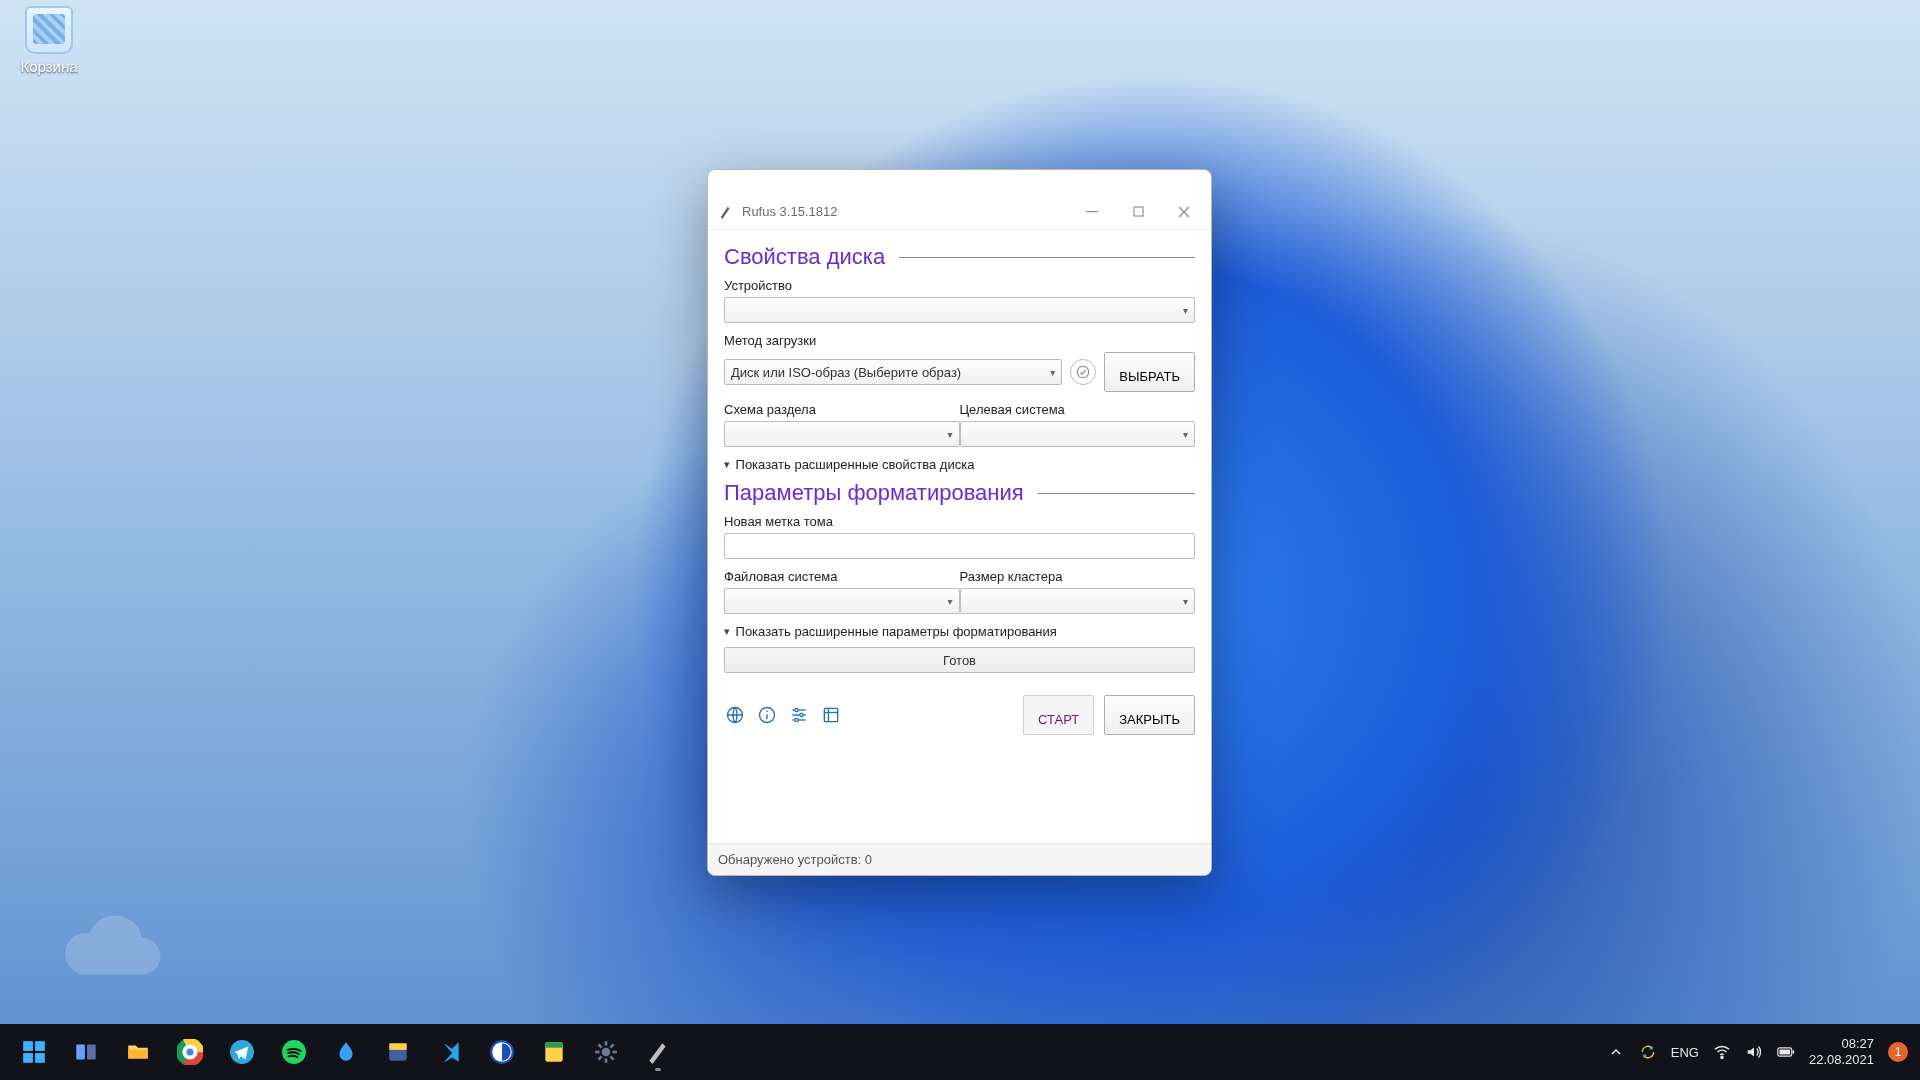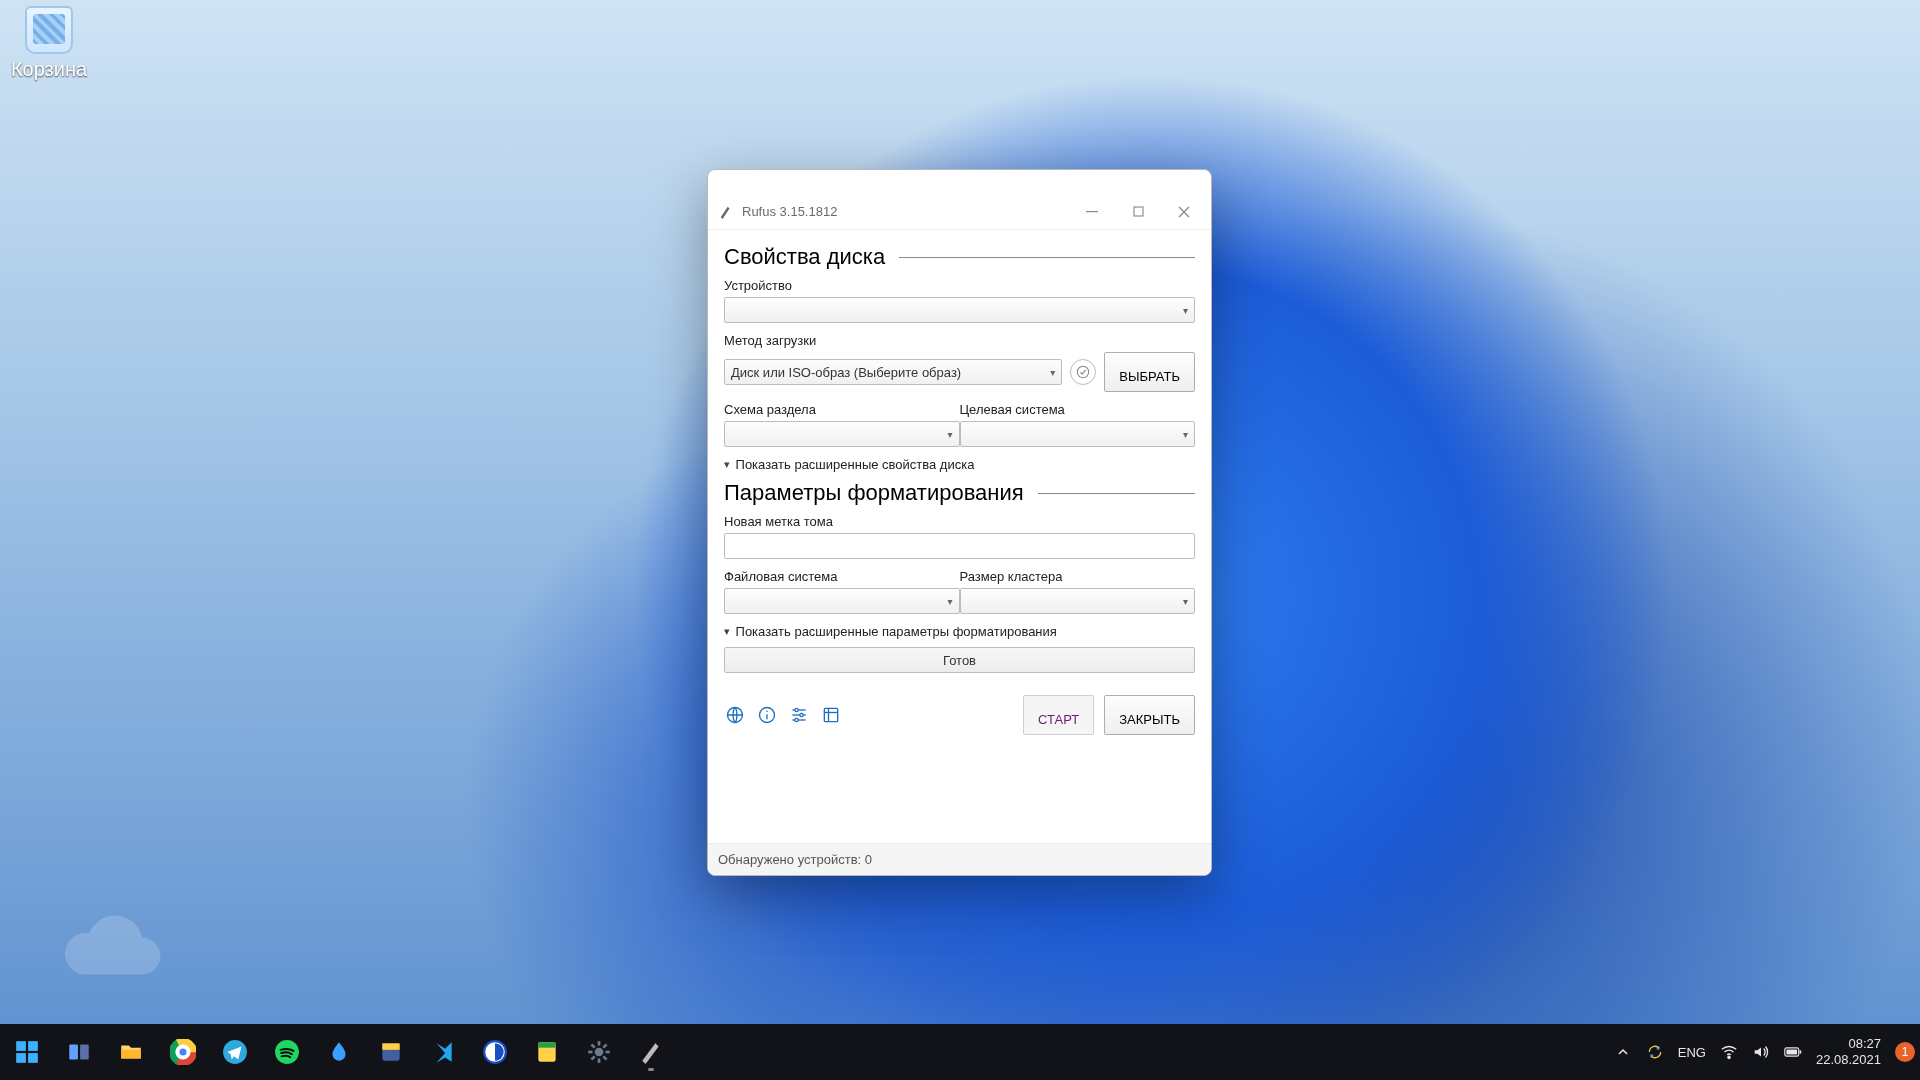--- a/index.html
+++ b/index.html
@@ -23,38 +23,38 @@
 
 
 .desktop-icon { position: absolute; left: 10px; top: 6px; width: 78px; text-align: center; cursor: default; }
 .desktop-icon .bin {
   width: 48px; height: 48px; margin: 0 auto 4px;
   background: linear-gradient(180deg,#eaf4ff 0%,#cfe6ff 100%);
   border: 2px solid #9ec7ee; border-radius: 6px 6px 10px 10px; position: relative;
 }
 .desktop-icon .bin::before{content:"";position:absolute;left:6px;top:6px;right:6px;bottom:8px;
   background:repeating-linear-gradient(45deg,#76b0ea 0 4px,#a8d0f5 4px 8px);border-radius:3px;}
-.desktop-icon .label { color:#fff; font-size:20px; text-shadow:0 1px 2px rgba(0,0,0,.7); }
+.desktop-icon .label { color:#fff; font-size:15px; text-shadow:0 1px 2px rgba(0,0,0,.7); }
 
 
 .win {
   position:absolute; left:707px; top:169px; width:505px; height:707px;
   background:#fff; border:1px solid #b8b8b8; border-radius:8px;
   box-shadow:0 18px 55px rgba(0,0,0,.35);
   display:flex; flex-direction:column;
 }
 .titlebar { height:36px; display:flex; align-items:center; padding:0 4px 0 10px; border-bottom:1px solid #eee;margin-top:24px;}
 .titlebar .app-icon { width:16px;height:16px;margin-right:8px;display:inline-flex;align-items:center;justify-content:center;color:#555;}
 .titlebar .title { font-size:13px; color:#6a6a6a; flex:1;}
 .winbtns { display:flex; }
 .winbtn { width:46px;height:32px;display:flex;align-items:center;justify-content:center;color:#888;cursor:pointer;}
 
 .body { padding:8px 16px 0 16px; flex:1; overflow:hidden; font-size:13px; color:#222;}
 .section-head { display:flex; align-items:center; gap:14px; margin:6px 0 8px; }
-.section-head h2 { font-size:22px; font-weight:400; color:#000000; white-space:nowrap;text-align:center;}
+.section-head h2 { font-size:22px; font-weight:400; color:#6d28d9; white-space:nowrap;text-align:center;}
 .section-head .rule { flex:1; height:1px; background:#888;}
 .lbl { font-size:13px; color:#222; margin-bottom:4px; display:block;}
 .row { display:flex; gap:0; margin-bottom:10px;}
 .col { flex:1; display:flex; flex-direction:column;}
 .combo, .textin, .statusbar-box {
   height:26px; background:linear-gradient(#fdfdfd,#f0f0f0);
   border:1px solid #bcbcbc; border-radius:2px; display:flex; align-items:center;
   padding:0 6px; font-size:13px; color:#333; position:relative;
 }
 .combo .caret { position:absolute; right:6px; top:50%; transform:translateY(-50%); color:#666; font-size:10px;}
@@ -72,21 +72,21 @@
 .status-row{margin-top:0;}
 .statusbar-box{justify-content:center;background:linear-gradient(#f7f7f7,#ececec);}
 
 .toolbar-bottom{display:flex;align-items:center;gap:10px;margin-top:22px;}
 .toolbar-bottom .spacer{flex:1;}
 .toolicon{width:22px;height:22px;display:flex;align-items:center;justify-content:center;color:#1f6fc0;cursor:pointer;}
 
 .footer{height:32px;border-top:1px solid #e8e8e8;background:#f5f5f5;display:flex;align-items:center;padding:0 10px;font-size:13px;color:#555;border-radius:0 0 8px 8px;}
 
 
-.taskbar{position:absolute;left:0;right:0;bottom:0;height:56px;background:#111318;display:flex;align-items:center;padding:0 5px;}
+.taskbar{position:absolute;left:0;right:0;bottom:0;height:56px;background:#111318;display:flex;align-items:center;padding:0 12px;}
 .task-left{display:flex;gap:8px;align-items:center;}
 .task-item{width:44px;height:44px;border-radius:6px;display:flex;align-items:center;justify-content:center;cursor:pointer;position:relative;}
 .task-item svg{width:26px;height:26px;}
 .task-item.running::after{content:"";position:absolute;bottom:3px;left:50%;transform:translateX(-50%);width:6px;height:3px;border-radius:2px;background:#8a8a8a;}
 .task-right{margin-left:auto;display:flex;align-items:center;gap:14px;color:#e6e6e6;font-size:13px;}
 .tray-icon{width:18px;height:18px;display:flex;align-items:center;justify-content:center;color:#e6e6e6;cursor:pointer;}
 .clock{line-height:1.2;text-align:right;}
 .notif-badge{width:20px;height:20px;border-radius:50%;background:#e9642d;color:#fff;font-size:12px;display:flex;align-items:center;justify-content:center;}
 .watermark{position:absolute;left:55px;bottom:78px;width:110px;height:110px;opacity:.18;}
 .watermark svg{width:100%;height:100%;fill:#fff;}

